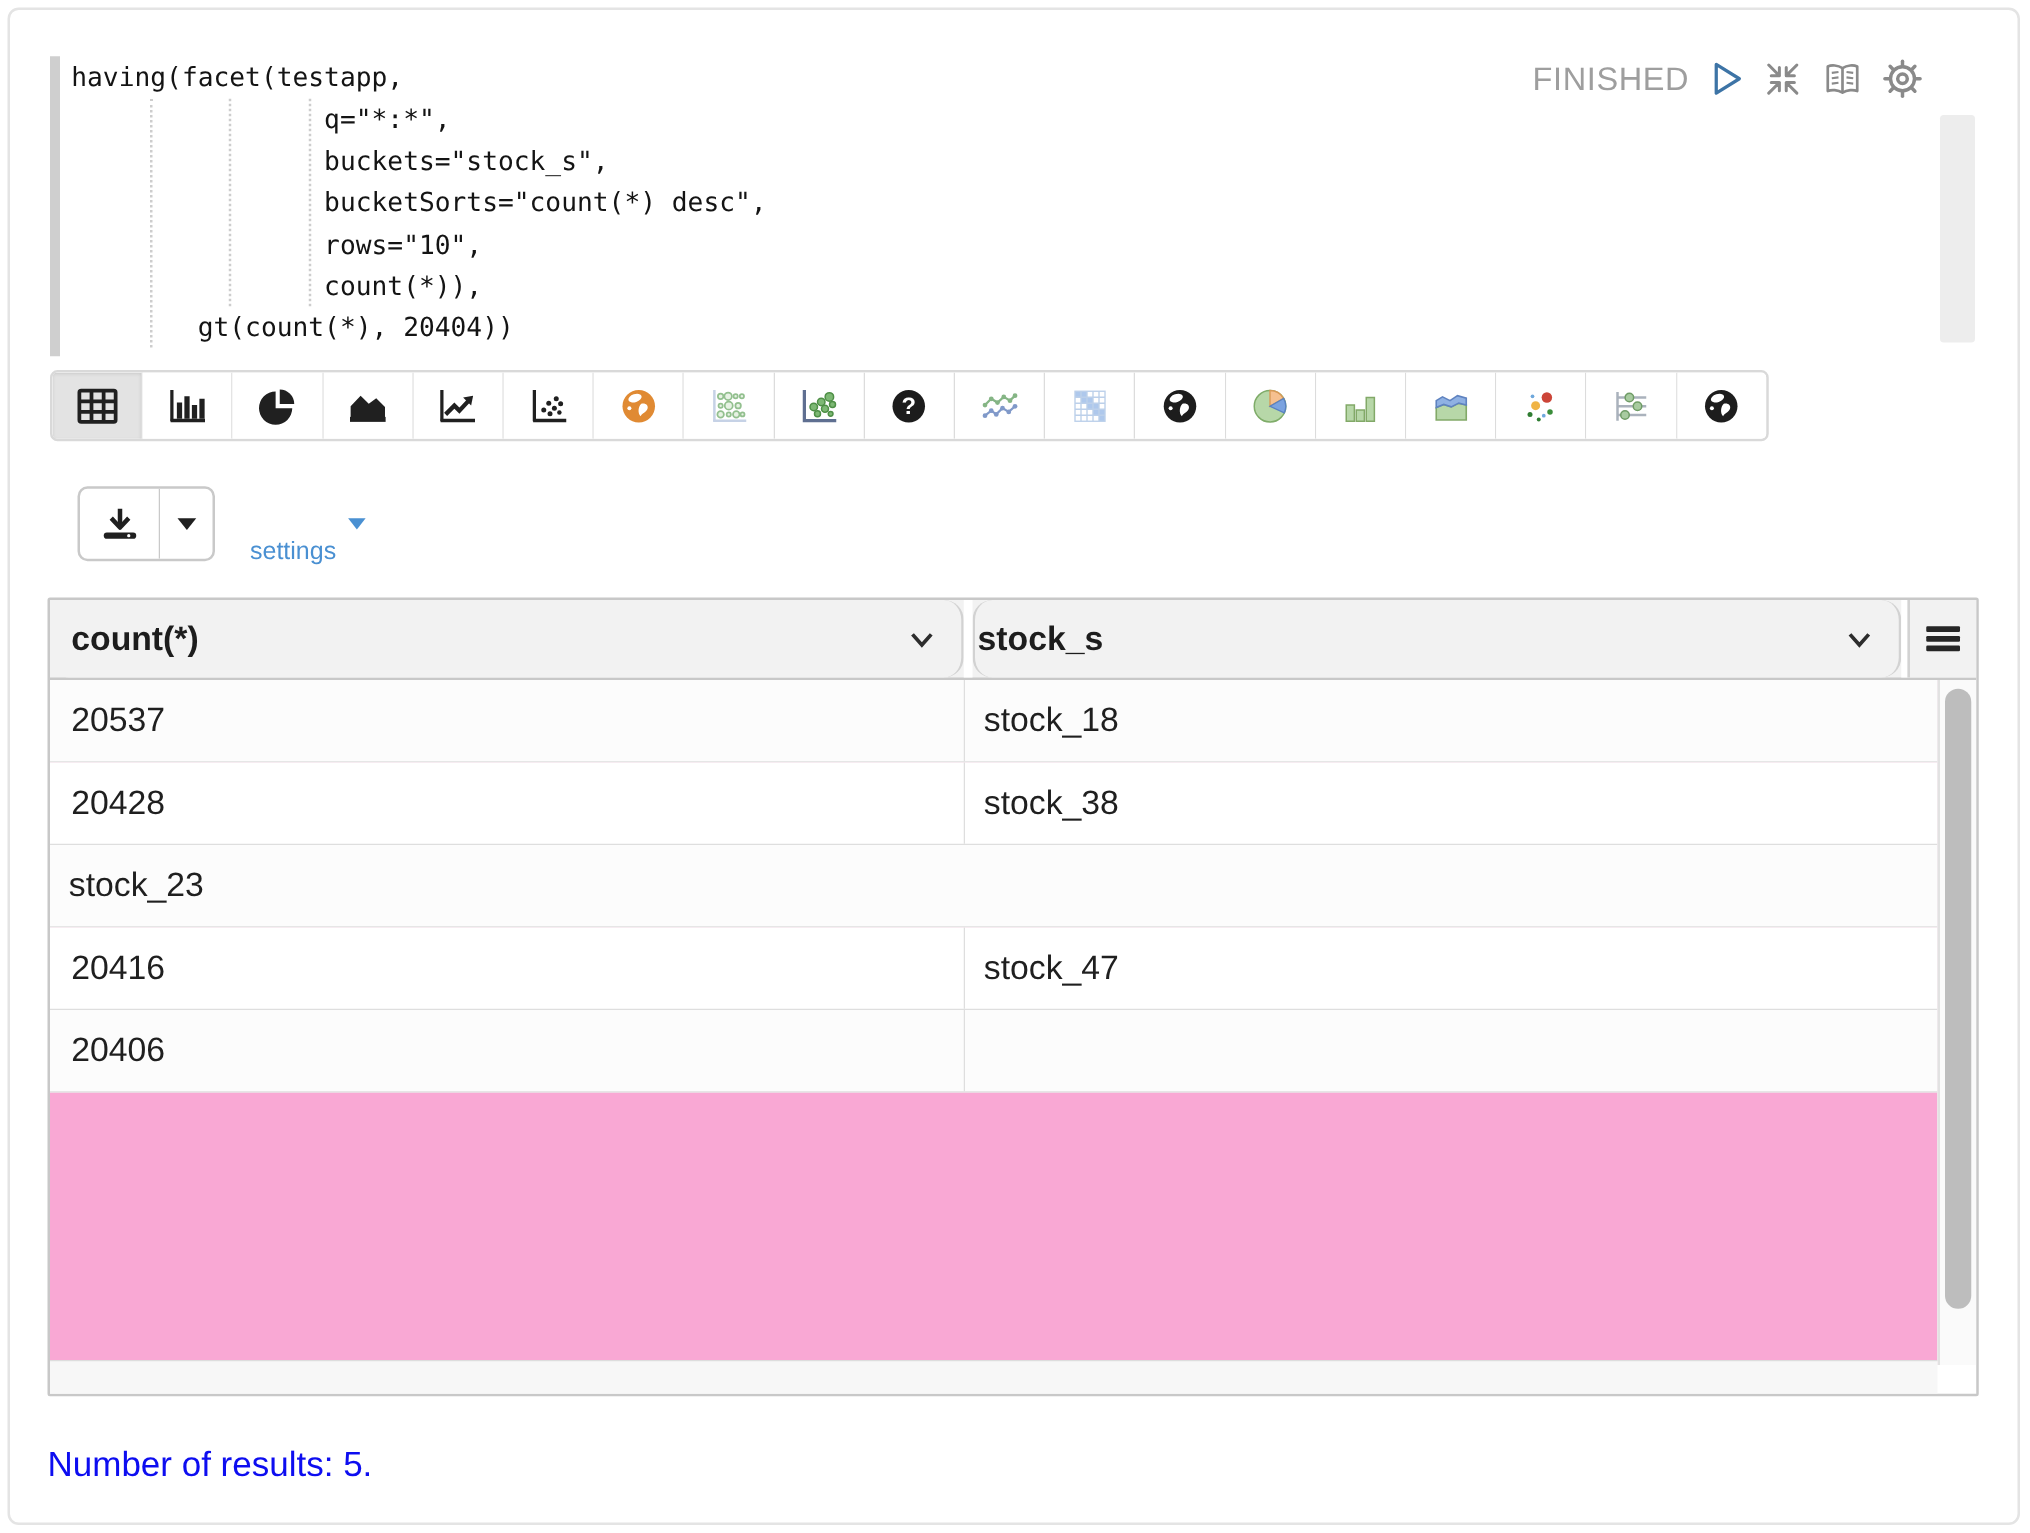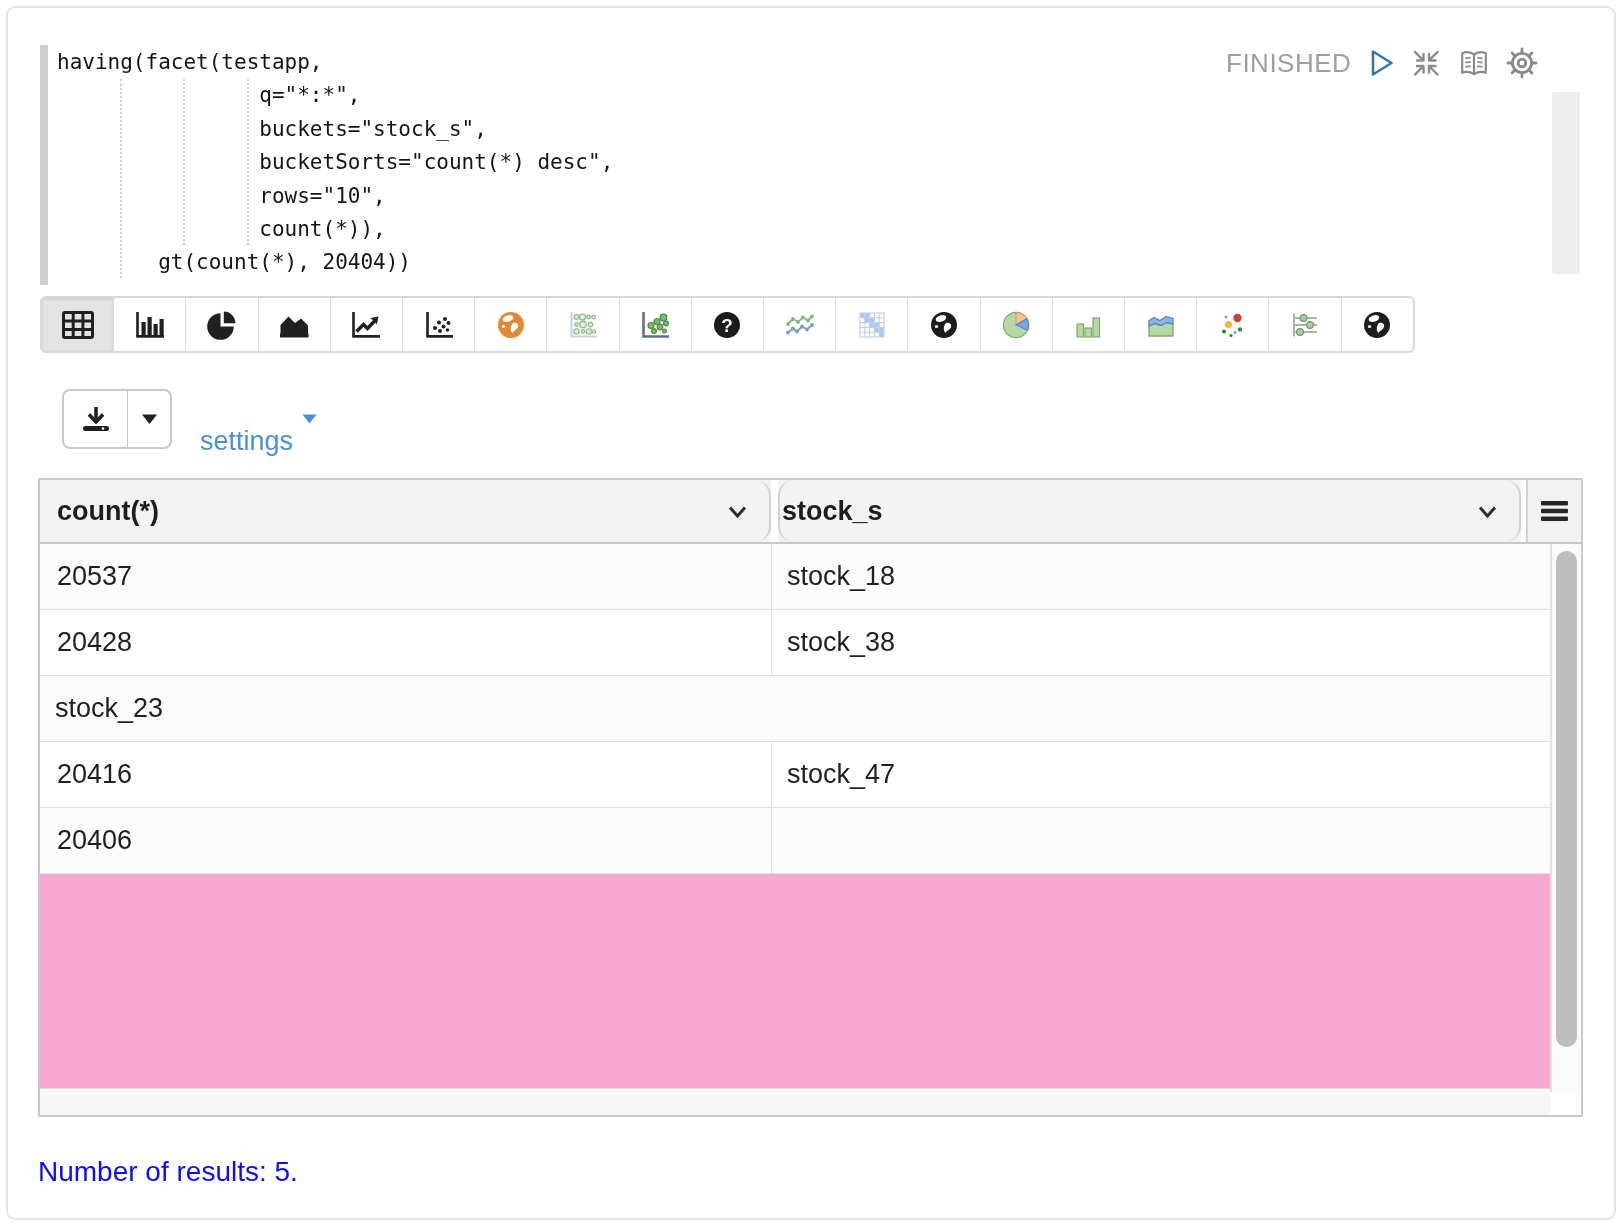--- a/index.html
+++ b/index.html
@@ -30,21 +30,21 @@
   .chart-toolbar{position:absolute;left:40px;top:296px;width:1375px;height:57px;border:2px solid #d9d9d9;border-radius:6px;background:#fff;display:flex;overflow:hidden;}
   .tb{flex:1 1 0;display:flex;align-items:center;justify-content:center;border-right:1px solid #dcdcdc;background:#fff;cursor:pointer;}
   .tb:last-child{border-right:none;}
   .tb.active{background:#e3e3e3;box-shadow:inset 0 1px 3px rgba(0,0,0,.12);}
 
   
   .download-group{position:absolute;left:62px;top:389px;width:110px;height:60px;border:2px solid #c9c9c9;border-radius:8px;background:#fff;display:flex;overflow:hidden;}
   .dl-main{width:64px;display:flex;align-items:center;justify-content:center;border-right:1px solid #c9c9c9;cursor:pointer;}
   .dl-caret{flex:1;display:flex;align-items:center;justify-content:center;cursor:pointer;}
   .settings{position:absolute;left:200px;top:397px;height:44px;display:flex;align-items:center;gap:9px;cursor:pointer;}
-  .settings-label{font-size:27px;color:var(--accent_blue);margin-top:44px;}
+  .settings-label{font-size:20px;color:var(--accent_blue);margin-top:44px;}
 
   
   .rtable{position:absolute;left:38px;top:478px;width:1545px;height:639px;border:2px solid #c8c8c8;border-radius:2px;background:#fff;overflow:hidden;}
   .thead{height:64px;display:flex;background:#f2f2f2;border-bottom:2px solid #c8c8c8;}
   .th{position:relative;font-size:27px;font-weight:bold;color:#1d1d1d;line-height:62px;background:#f2f2f2;border-radius:16px;}
   .th1{width:731px;padding-left:17px;border-right:2px solid #d2d2d2;}
   .th-gap{width:7px;background:#fff;}
   .th2{width:743px;padding-left:2px;border-left:2px solid #d2d2d2;border-right:2px solid #d2d2d2;}
   .th-gap2{width:5px;background:#fff;}
   .th-menu{flex:1;display:flex;align-items:center;justify-content:center;background:#f2f2f2;border-left:2px solid #d2d2d2;cursor:pointer;}

